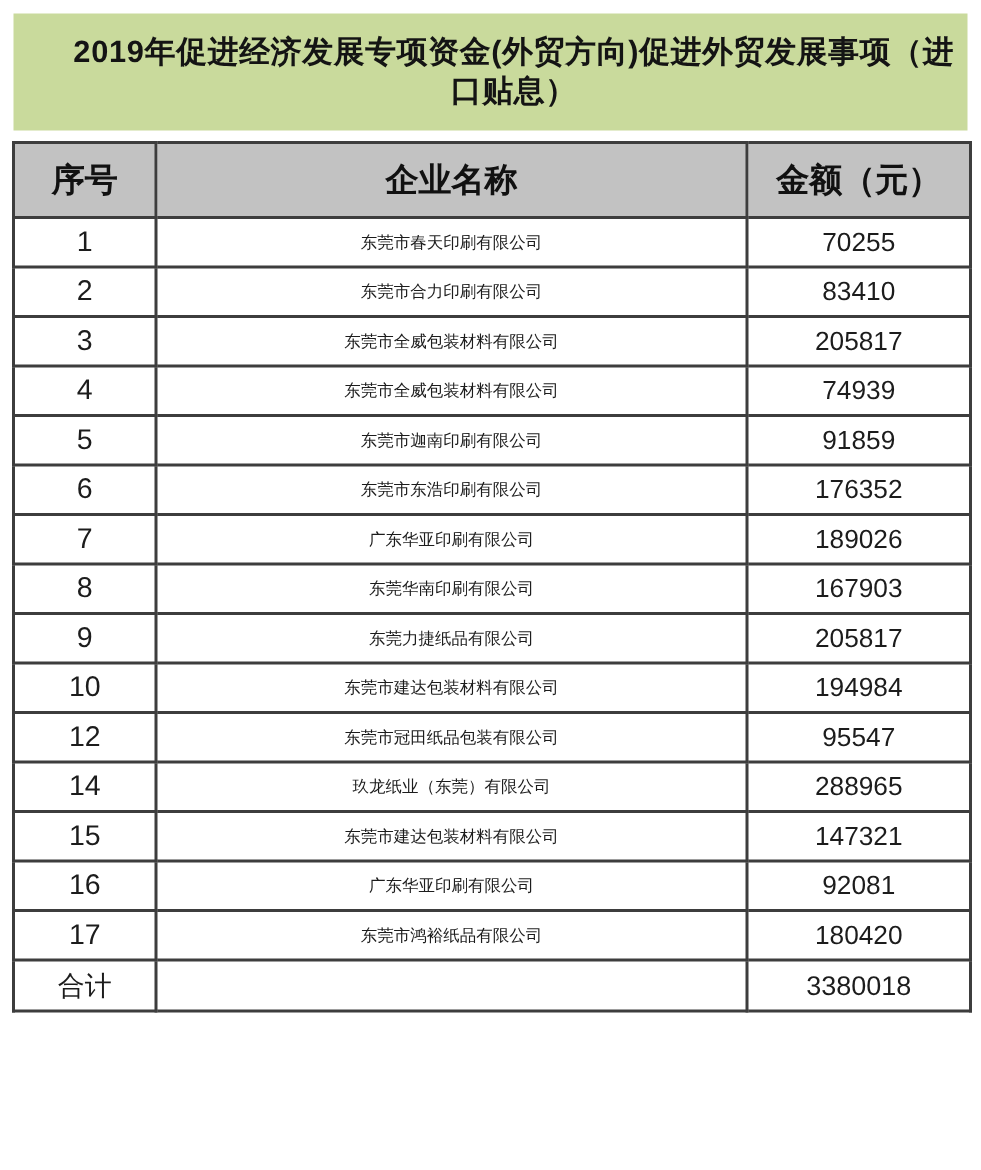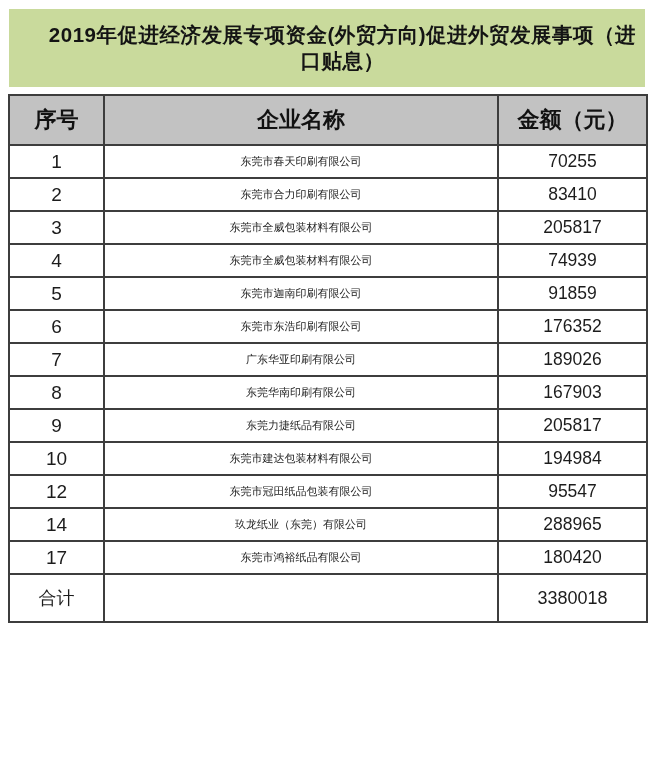--- a/index.html
+++ b/index.html
@@ -44,21 +44,21 @@
     color: #1c1c1c;
     overflow: hidden;
     white-space: nowrap;
   }
   tr.header-row { height: 50px; background: #c2c2c2; }
   tr.header-row th { font-size: 22px; font-weight: bold; color: #111; }
   tr.data-row  { height: 33px; background: #ffffff; }
   tr.data-row td.no-cell     { font-size: 19px; }
   tr.data-row td.name-cell   { font-size: 11px; margin-top: 31px; }
   tr.data-row td.amount-cell { font-size: 17.5px; }
-  tr.total-row { height: 48px; background: #ffffff; }
+  tr.total-row { height: 34px; background: #ffffff; }
   tr.total-row td { font-size: 18px; }
 </style>
 </head>
 <body>
 
 <div class="page">
 
   <div class="banner">
     <div class="title">2019年促进经济发展专项资金(外贸方向)促进外贸发展事项（进口贴息）</div>
   </div>
@@ -145,21 +145,31 @@
     <td class="amount-cell">95547</td>
   </tr>
 
 
   <tr class="data-row">
     <td class="no-cell">14</td>
     <td class="name-cell">玖龙纸业（东莞）有限公司</td>
     <td class="amount-cell">288965</td>
   </tr>
 
+  <tr class="data-row">
+    <td class="no-cell">15</td>
+    <td class="name-cell">东莞市建达包装材料有限公司</td>
+    <td class="amount-cell">147321</td>
+  </tr>
 
+  <tr class="data-row">
+    <td class="no-cell">16</td>
+    <td class="name-cell">广东华亚印刷有限公司</td>
+    <td class="amount-cell">92081</td>
+  </tr>
 
   <tr class="data-row">
     <td class="no-cell">17</td>
     <td class="name-cell">东莞市鸿裕纸品有限公司</td>
     <td class="amount-cell">180420</td>
   </tr>
 
 </tbody>
     <tfoot>
       <tr class="total-row">

